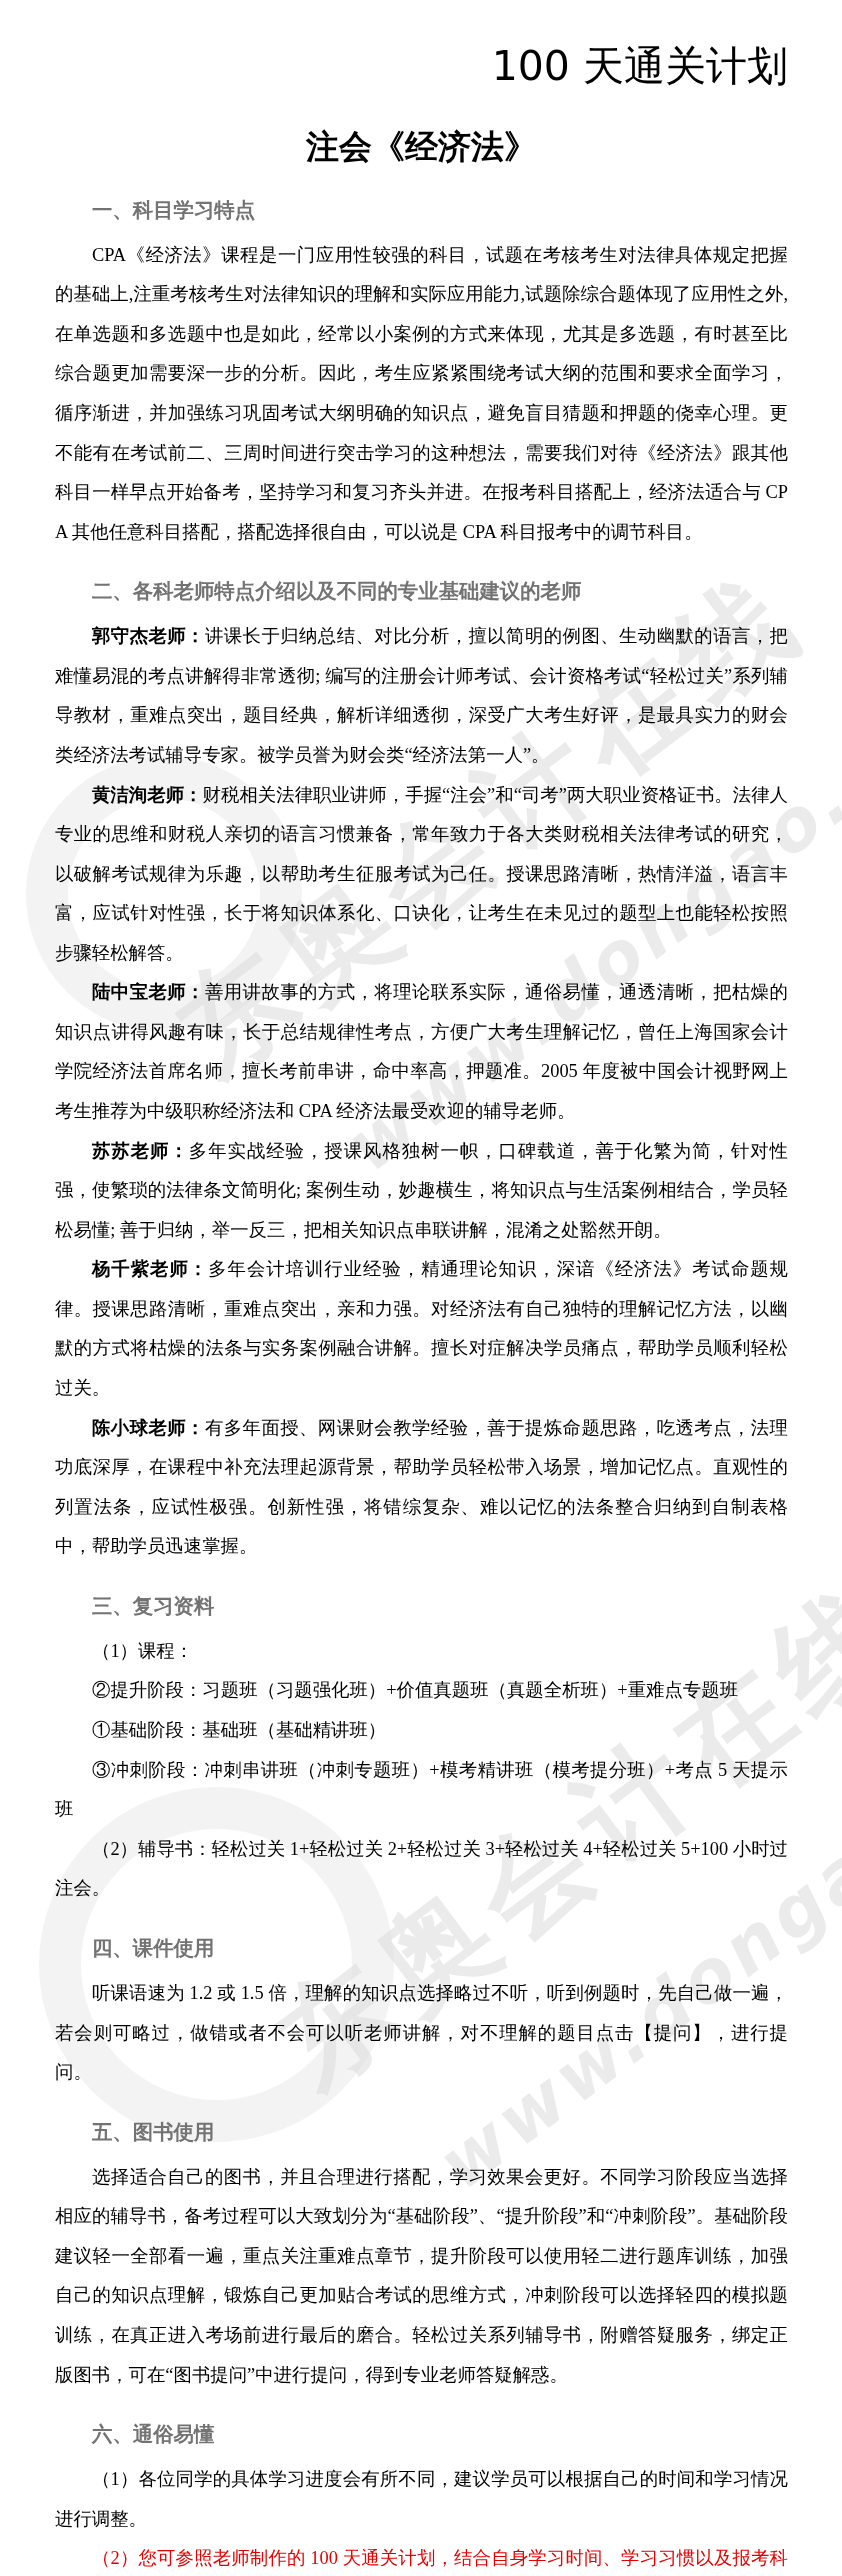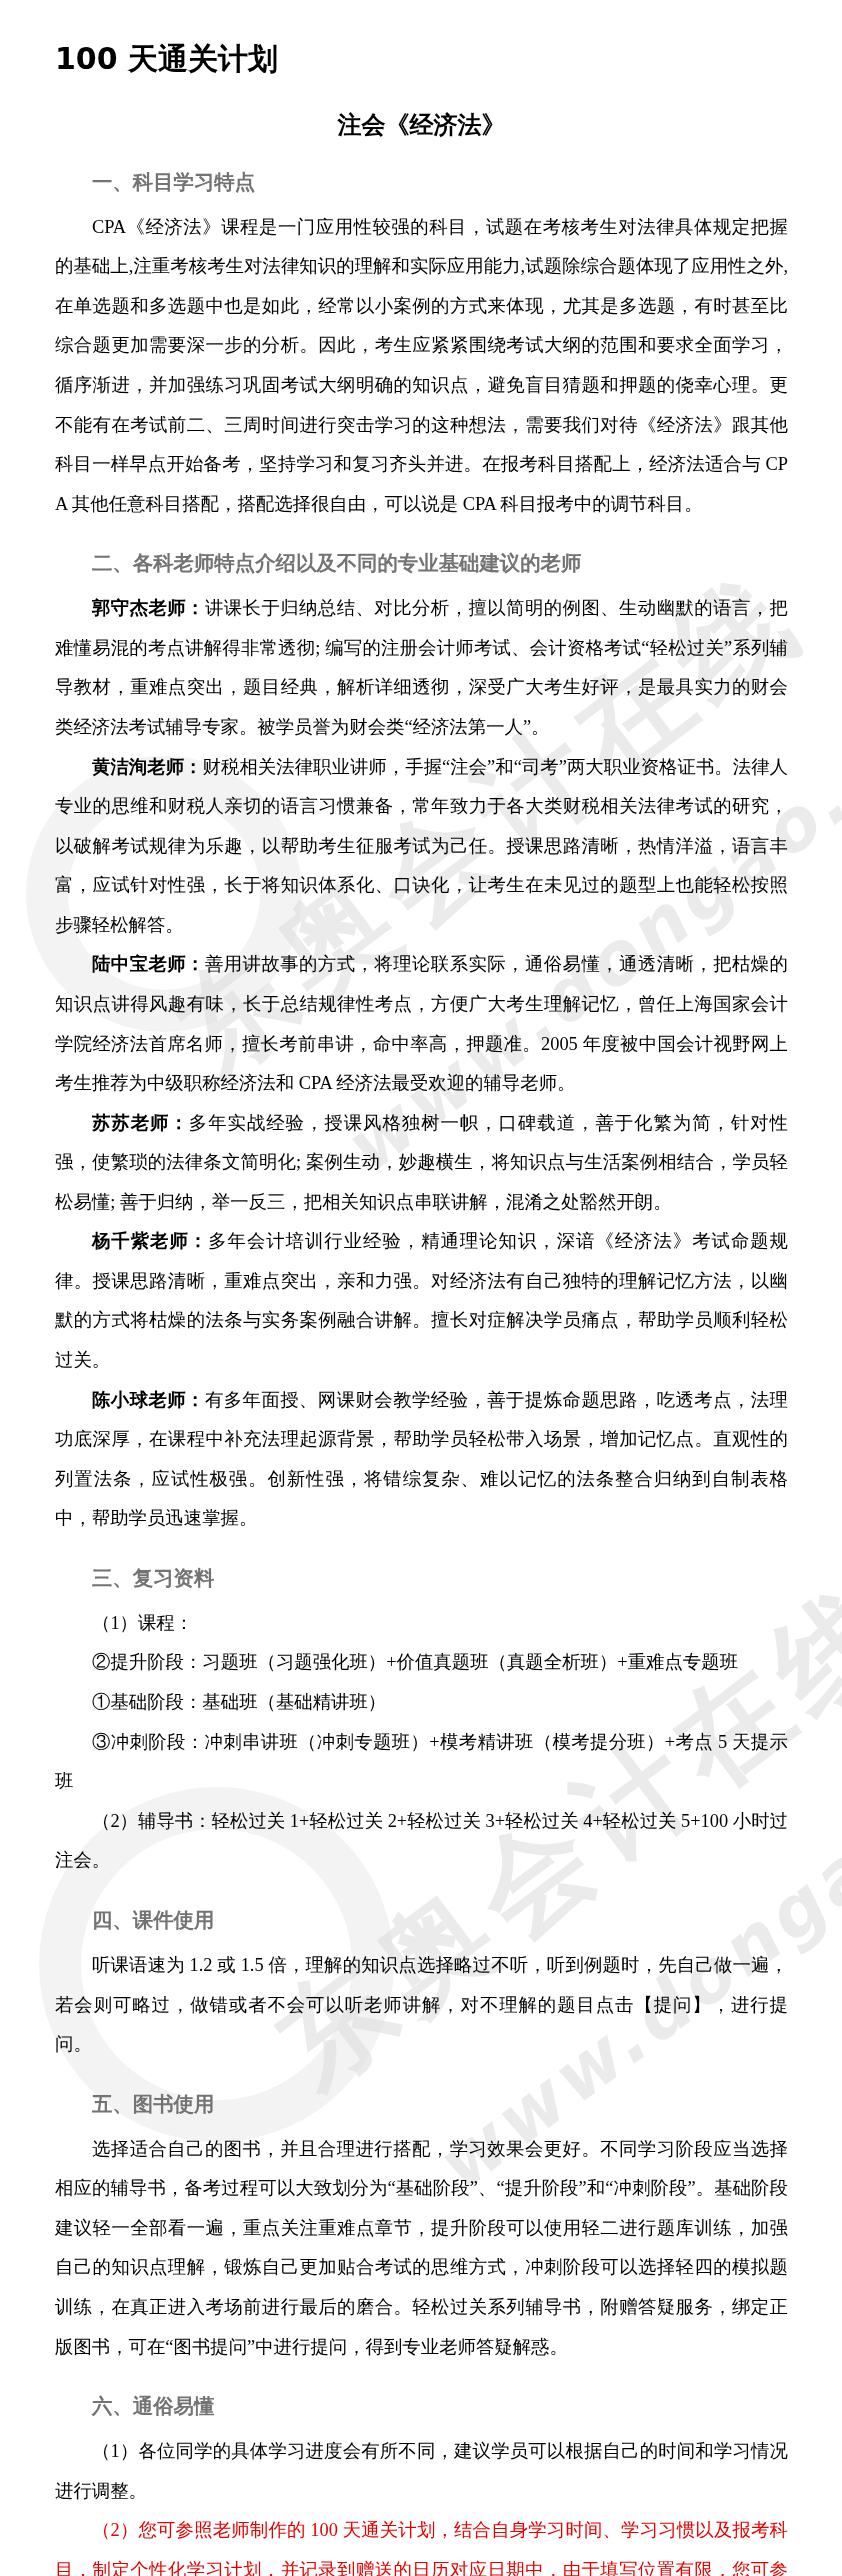--- a/index.html
+++ b/index.html
@@ -43,30 +43,30 @@
   .wm-c1{width:276px;height:276px;left:26px;top:756px;}
   .wm-c2{width:355px;height:355px;left:39px;top:1787px;}
   .wm-t1{left:118px;top:749px;}
   .wm-t1s{left:276px;top:874px;}
   .wm-t2{left:217px;top:1761px;}
   .wm-t2s{left:368px;top:1892px;}
   
   .content{position:relative;z-index:1;}
   .doc-title{
     font-family:"DejaVu Sans",sans-serif;
-    font-weight:bold;
-    font-size:30px;
-    text-align:left;
+    font-weight:normal;
+    font-size:41px;
+    text-align:right;
     margin:12px 0 0 0;
     line-height:1.4;
   }
   .doc-subtitle{
     font-family:"DejaVu Sans",sans-serif;
     font-weight:bold;
-    font-size:24px;
+    font-size:33px;
     text-align:center;
     margin:29px 0 0 0;
     line-height:1.4;
   }
   h2.sec{
     font-family:"DejaVu Sans",sans-serif;
     font-weight:bold;
     font-size:20.4px;
     margin:24px 0 10.5px 0;
     padding-left:37px;

